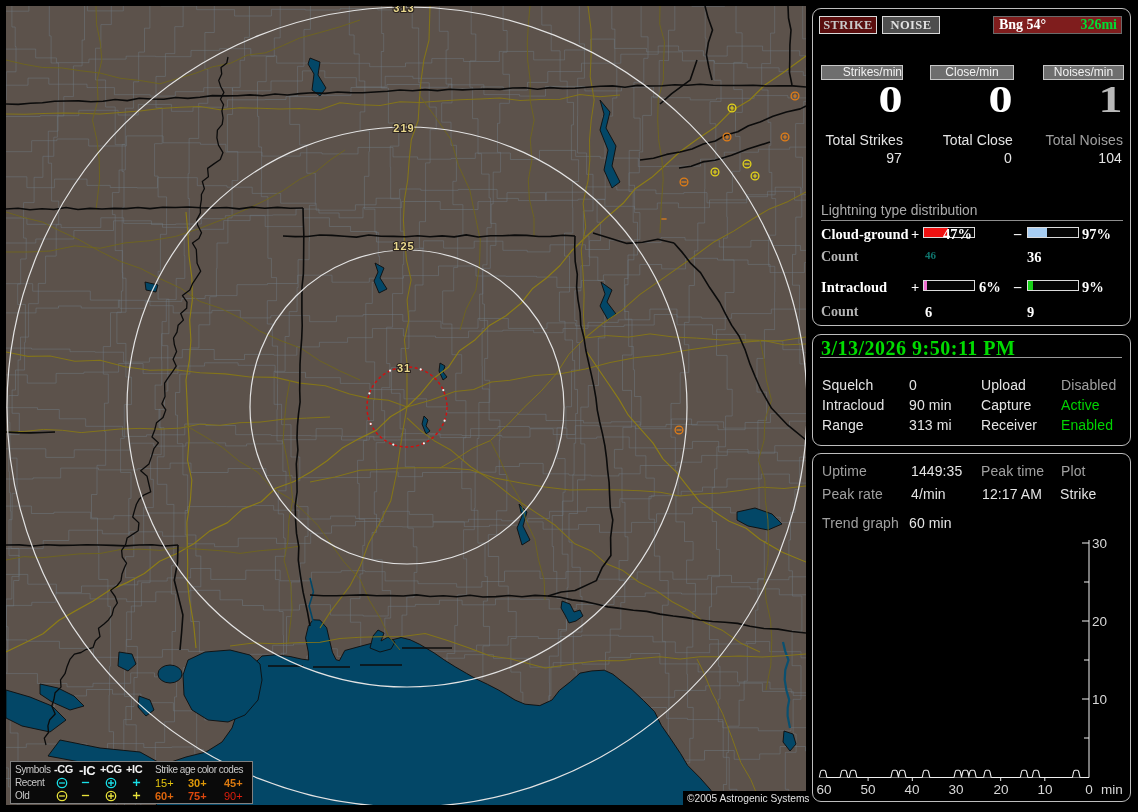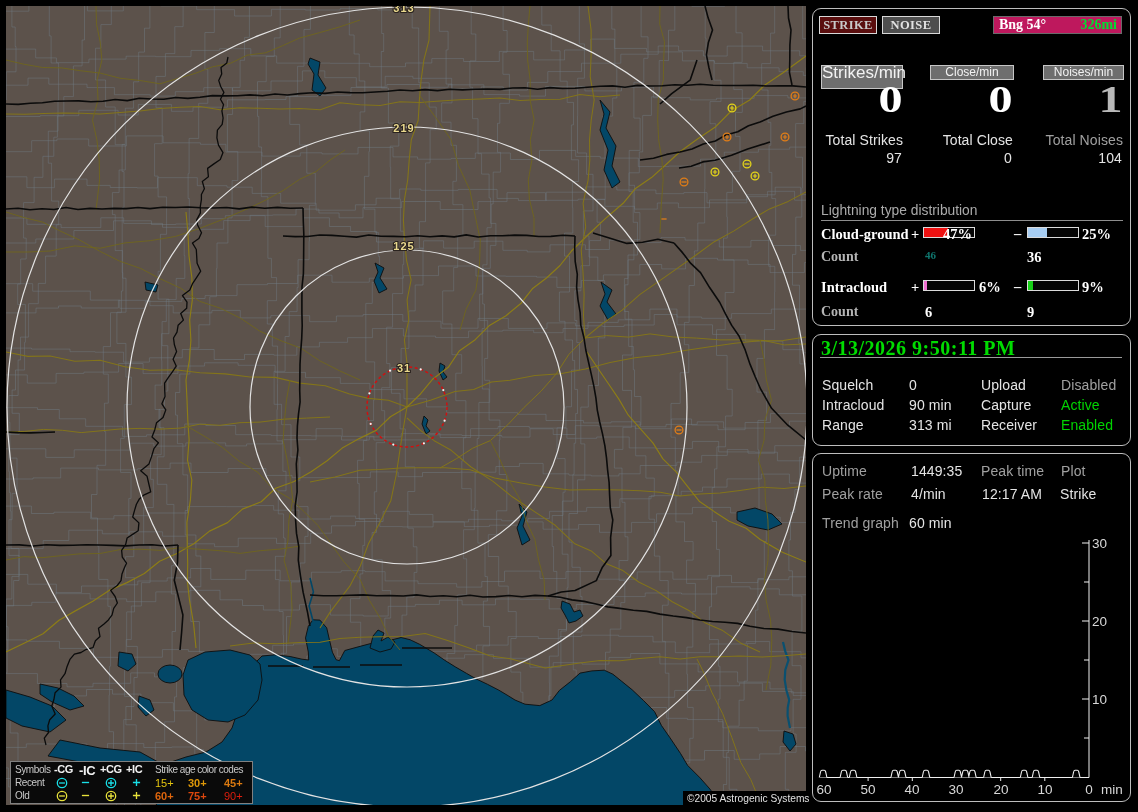--- a/index.html
+++ b/index.html
@@ -232,25 +232,25 @@
       </svg></div>
  <div class="lrow" style="left:144px;top:28px;color:#dd650d;font-size:11px;font-weight:bold;letter-spacing:0">60+</div>
  <div class="lrow" style="left:177px;top:28px;color:#dd470d;font-size:11px;font-weight:bold;letter-spacing:0">75+</div>
  <div class="lrow" style="left:213px;top:28px;color:#dd1d0d;font-size:11px;font-weight:normal;letter-spacing:0">90+</div>
 </div>
 <div class="abs" style="left:683px;top:791px;width:124px;height:15px;background:#000;color:#e2e2e2;font-size:10.2px;padding-left:4px;line-height:15px;white-space:nowrap">©2005 Astrogenic Systems</div>
 
 <div class="box" style="top:8px;height:318px"></div>
 <div class="btn" style="left:819px;top:16px;width:58px;height:18px;background:#5a0e0e;border:1px solid #d8d8d8;color:#c9c9c9;font-size:12.5px;line-height:16px;letter-spacing:0.4px">STRIKE</div>
 <div class="btn" style="left:882px;top:16px;width:58px;height:18px;background:#4e4e4e;border:1px solid #d8d8d8;color:#e2e2e2;font-size:12.5px;line-height:16px;letter-spacing:0.4px">NOISE</div>
-<div class="abs" style="left:993px;top:16px;width:129px;height:18px;background:#be185d;border:1px solid #6a6a6a">
+<div class="abs" style="left:993px;top:16px;width:129px;height:18px;background:#7f1d1d;border:1px solid #6a6a6a">
   <span class="serifb" style="position:absolute;left:5px;top:0;font-size:14px;color:#fff;line-height:16px">Bng 54°</span>
   <span class="serifb" style="position:absolute;right:4px;top:0;font-size:14px;color:#00dd33;line-height:16px">326mi</span>
 </div>
-<div class="abs" style="left:821px;top:65px;width:82px;height:24px;background:#6e6e6e;border:1px solid #c6c6c6;color:#f2f2f2;font-size:17px;line-height:13px;text-align:left">Strikes/min</div>
+<div class="abs" style="left:821px;top:65px;width:82px;height:15px;background:#6e6e6e;border:1px solid #c6c6c6;color:#f2f2f2;font-size:12px;line-height:13px;text-align:right">Strikes/min</div>
 <div class="abs" style="left:930px;top:65px;width:84px;height:15px;background:#6e6e6e;border:1px solid #c6c6c6;color:#f2f2f2;font-size:12px;line-height:13px;text-align:center">Close/min</div>
 <div class="abs" style="left:1043px;top:65px;width:81px;height:15px;background:#6e6e6e;border:1px solid #c6c6c6;color:#f2f2f2;font-size:12px;line-height:13px;text-align:center">Noises/min</div>
 <div class="abs serifb r" style="right:236px;top:84px;font-size:37px;color:#fff;line-height:32px;transform:scaleX(1.3);transform-origin:right">0</div>
 <div class="abs serifb r" style="right:126px;top:84px;font-size:37px;color:#fff;line-height:32px;transform:scaleX(1.3);transform-origin:right">0</div>
 <div class="abs serifb r" style="right:16px;top:84px;font-size:37px;color:#b9b9b9;line-height:32px;transform:scaleX(1.3);transform-origin:right">1</div>
 <div class="abs sm r" style="right:235px;top:132px">Total Strikes</div>
 <div class="abs sm r" style="right:125px;top:132px">Total Close</div>
 <div class="abs sm r gray" style="right:15px;top:132px">Total Noises</div>
 <div class="abs sm r" style="right:236px;top:150px">97</div>
 <div class="abs sm r" style="right:126px;top:150px">0</div>
@@ -259,21 +259,21 @@
 <div class="abs serifb" style="left:821px;top:226px;font-size:14.5px;color:#fff">Cloud-ground</div>
 <div class="abs serifb" style="left:911px;top:226px;font-size:14.5px;color:#fff">+</div>
 <div class="bar" style="left:923px;top:227px">
     <div style="width:47%;background:#ee1111"></div>
   </div>
 <div class="abs serifb" style="left:943px;top:226px;font-size:14.5px;color:#fff">47%</div>
 <div class="abs serifb" style="left:1014px;top:225px;font-size:14.5px;color:#fff">–</div>
 <div class="bar" style="left:1027px;top:227px">
     <div style="width:37%;background:#a7cdf2"></div>
   </div>
-<div class="abs serifb" style="left:1082px;top:226px;font-size:14.5px;color:#fff">25%</div>
+<div class="abs serifb" style="left:1082px;top:226px;font-size:14.5px;color:#fff">97%</div>
 <div class="abs serifb" style="left:821px;top:249px;font-size:14px;color:#b4b4b4">Count</div>
 <div class="abs serifb" style="left:925px;top:249px;font-size:11px;color:#0f766e">46</div>
 <div class="abs serifb" style="left:1027px;top:249px;font-size:14.5px;color:#fff">36</div>
 <div class="abs serifb" style="left:821px;top:279px;font-size:14.5px;color:#fff">Intracloud</div>
 <div class="abs serifb" style="left:911px;top:279px;font-size:14.5px;color:#fff">+</div>
 <div class="bar" style="left:923px;top:280px">
     <div style="width:6%;background:#ee6fd0"></div>
   </div>
 <div class="abs serifb" style="left:979px;top:279px;font-size:14.5px;color:#fff">6%</div>
 <div class="abs serifb" style="left:1014px;top:278px;font-size:14.5px;color:#fff">–</div>

